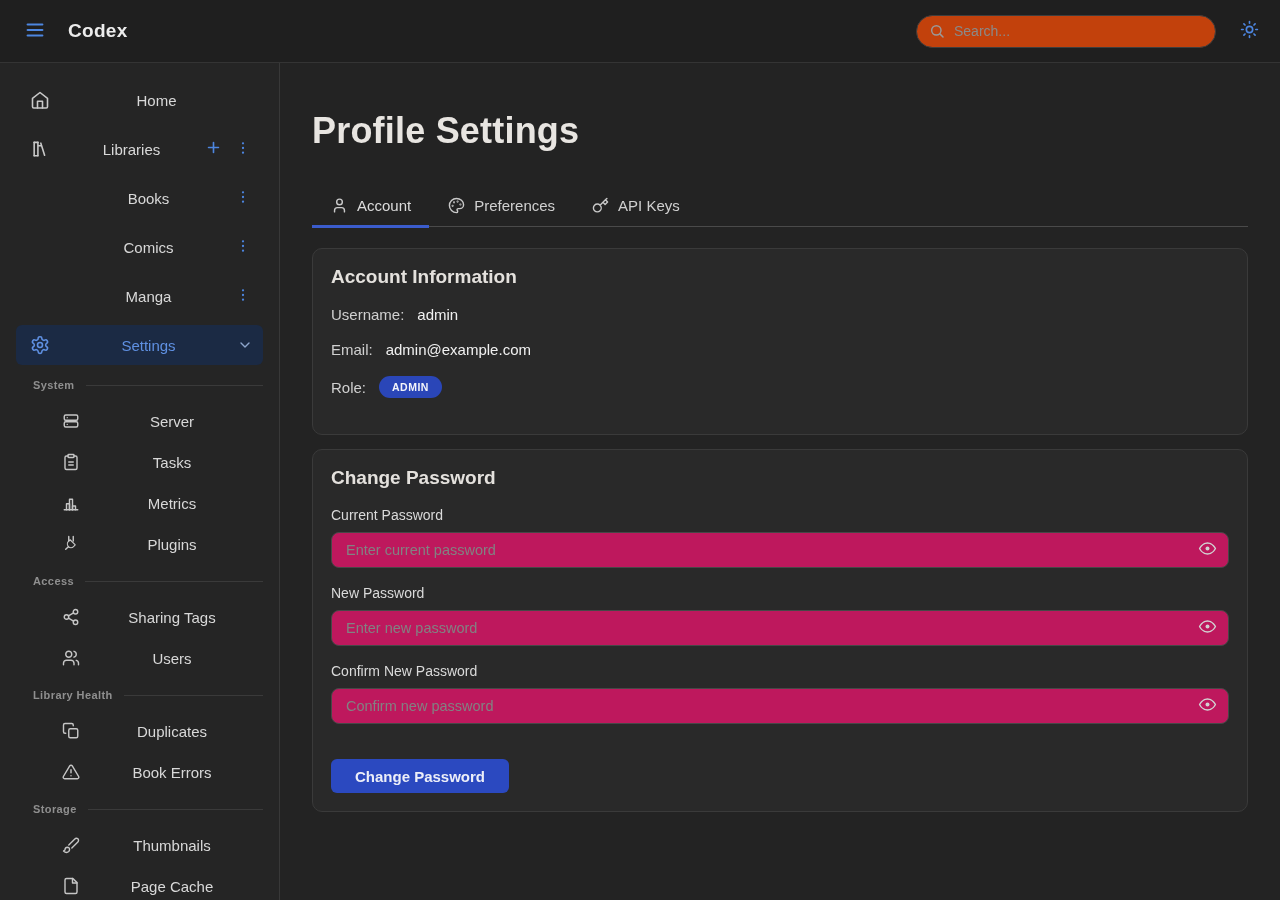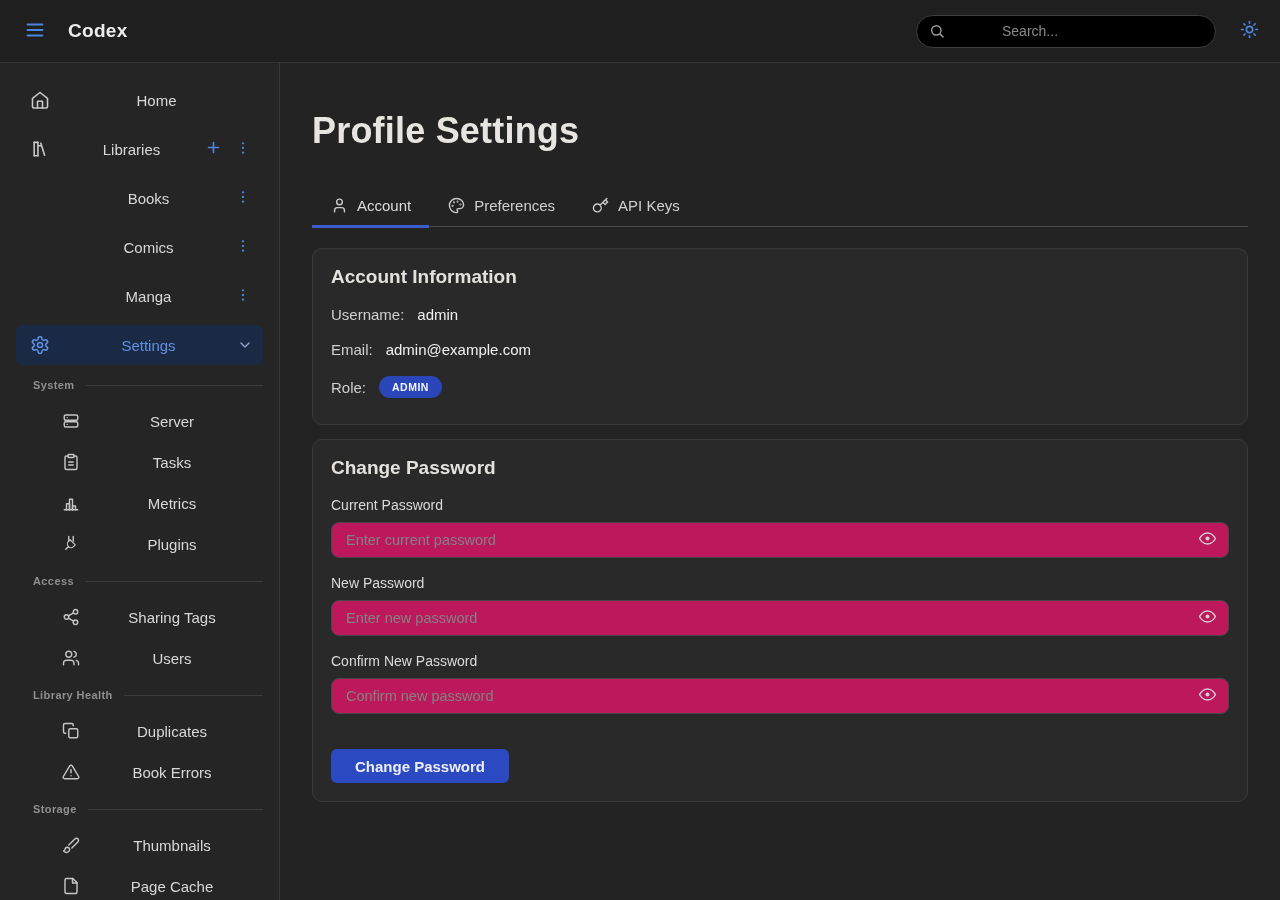--- a/index.html
+++ b/index.html
@@ -17,23 +17,23 @@
     background: #1f1f1f;
     border-bottom: 1px solid #343434;
     display: flex; align-items: center;
     padding: 0 21px 0 24px;
     z-index: 5;
   }
   .hamburger-btn { background: none; border: none; color: #4d86e0; cursor: pointer; display: flex; align-items: center; }
   .app-title { color: #ececec; font-size: 19px; font-weight: bold; letter-spacing: 0.3px; margin-left: 22px; }
   .topbar-spacer { flex: 1; }
   .search-box {
-    width: 300px; height: 33px; background: #000000;
+    width: 300px; height: 33px; background: #c2410c;
     border: 1px solid #3e3e3e; border-radius: 17px;
-    display: flex; align-items: center; padding: 0 12px; margin-right: 24px; gap: 48px;
+    display: flex; align-items: center; padding: 0 12px; margin-right: 24px;
   }
   .search-box .s-icon { color: #9a9a9a; display: flex; margin-right: 9px; }
   .search-box input {
     background: transparent; border: none; outline: none; color: #cfcfcf;
     font-size: 14px; width: 100%; font-family: "Liberation Sans", sans-serif;
   }
   .search-box input::placeholder { color: #8a8a8a; }
   .theme-btn { background: none; border: none; color: #4d86e0; cursor: pointer; display: flex; align-items: center; }
 
   
@@ -91,21 +91,21 @@
   }
 
   .card {
     background: #292929; border: 1px solid #3a3a3a; border-radius: 10px;
     padding: 17px 18px 18px 18px; margin-top: 21px;
   }
   .card + .card { margin-top: 14px; }
   .card-title { color: #e4e1dd; font-size: 19px; font-weight: bold; margin-bottom: 18px; }
 
   .info-row { display: flex; align-items: center; margin-bottom: 18px; font-size: 15px; }
-  .info-row:last-child { margin-bottom: 8px; }
+  .info-row:last-child { margin-bottom: 18px; }
   .info-label { color: #d0d0d0; margin-right: 13px; }
   .info-value { color: #f0f0f0; }
   .role-badge {
     background: #2a46b8; color: #f2f4fa; font-size: 10.5px; font-weight: bold;
     letter-spacing: 0.5px; padding: 5px 13px; border-radius: 999px; display: inline-block;
   }
 
   .field-group { margin-bottom: 17px; }
   .field-label { display: block; font-size: 14px; color: #dadada; margin-bottom: 9px; }
   .input-wrap { position: relative; }

